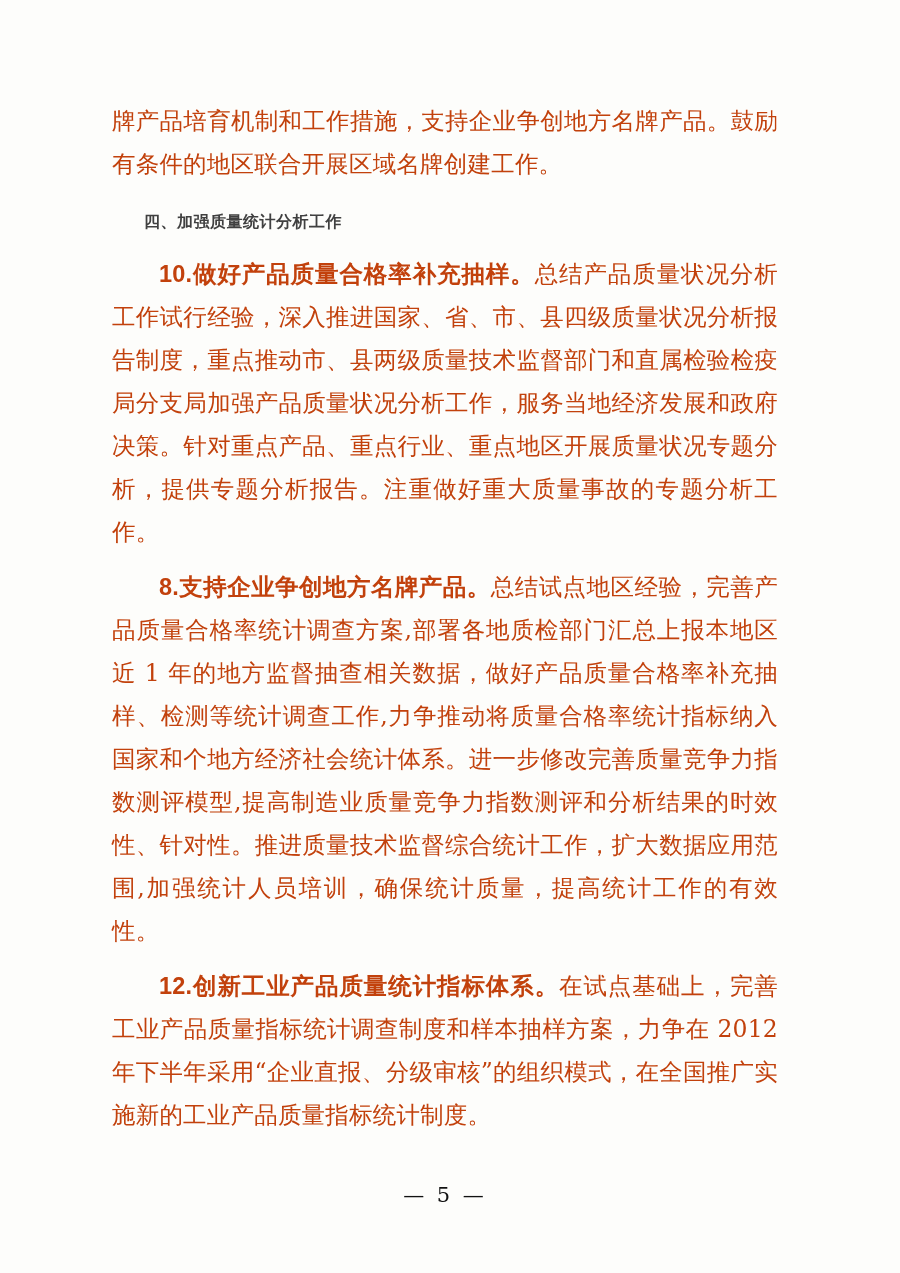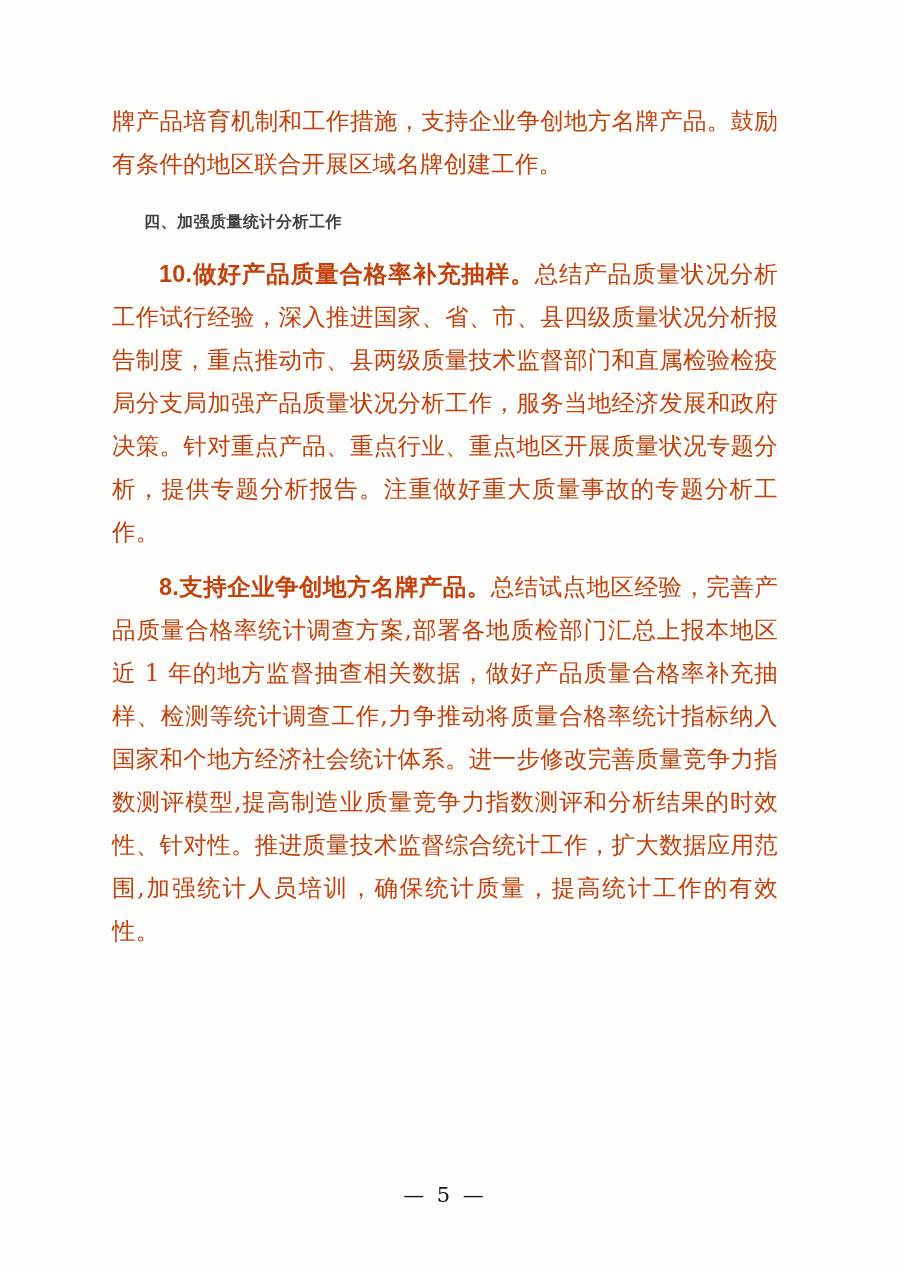--- a/index.html
+++ b/index.html
@@ -84,19 +84,22 @@
     <p class="heading">四、加强质量统计分析工作</p>
 
     <p class="para indent">
       <span class="num">10.</span><span class="blk">做好产品质量合格率补充抽样。</span><span>总结产品质量状况分析工作试行经验，深入推进国家、省、市、县四级质量状况分析报告制度，重点推动市、县两级质量技术监督部门和直属检验检疫局分支局加强产品质量状况分析工作，服务当地经济发展和政府决策。针对重点产品、重点行业、重点地区开展质量状况专题分析，提供专题分析报告。注重做好重大质量事故的专题分析工作。</span>
     </p>
 
     <p class="para indent gap-top">
       <span class="num">8.</span><span class="blk">支持企业争创地方名牌产品。</span><span>总结试点地区经验，完善产品质量合格率统计调查方案,部署各地质检部门汇总上报本地区近 1 年的地方监督抽查相关数据，做好产品质量合格率补充抽样、检测等统计调查工作,力争推动将质量合格率统计指标纳入国家和个地方经济社会统计体系。进一步修改完善质量竞争力指数测评模型,提高制造业质量竞争力指数测评和分析结果的时效性、针对性。推进质量技术监督综合统计工作，扩大数据应用范围,加强统计人员培训，确保统计质量，提高统计工作的有效性。</span>
     </p>
 
+    <p class="para indent gap-top">
+      <span class="num">12.</span><span class="blk">创新工业产品质量统计指标体系。</span><span>在试点基础上，完善工业产品质量指标统计调查制度和样本抽样方案，力争在 2012 年下半年采用“企业直报、分级审核”的组织模式，在全国推广实施新的工业产品质量指标统计制度。</span>
+    </p>
 
   </div>
 
   <div class="footer">
     <span class="pg">— 5 —</span>
   </div>
 </div>
 
 </body></html>

